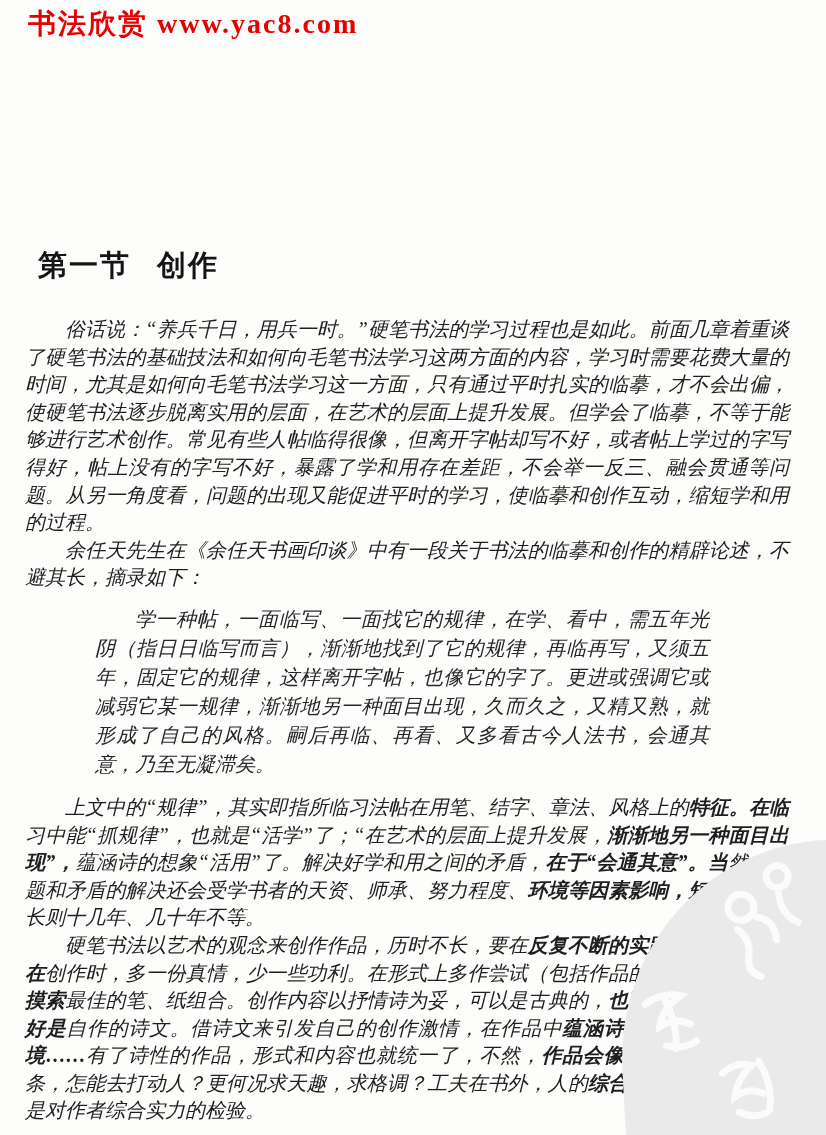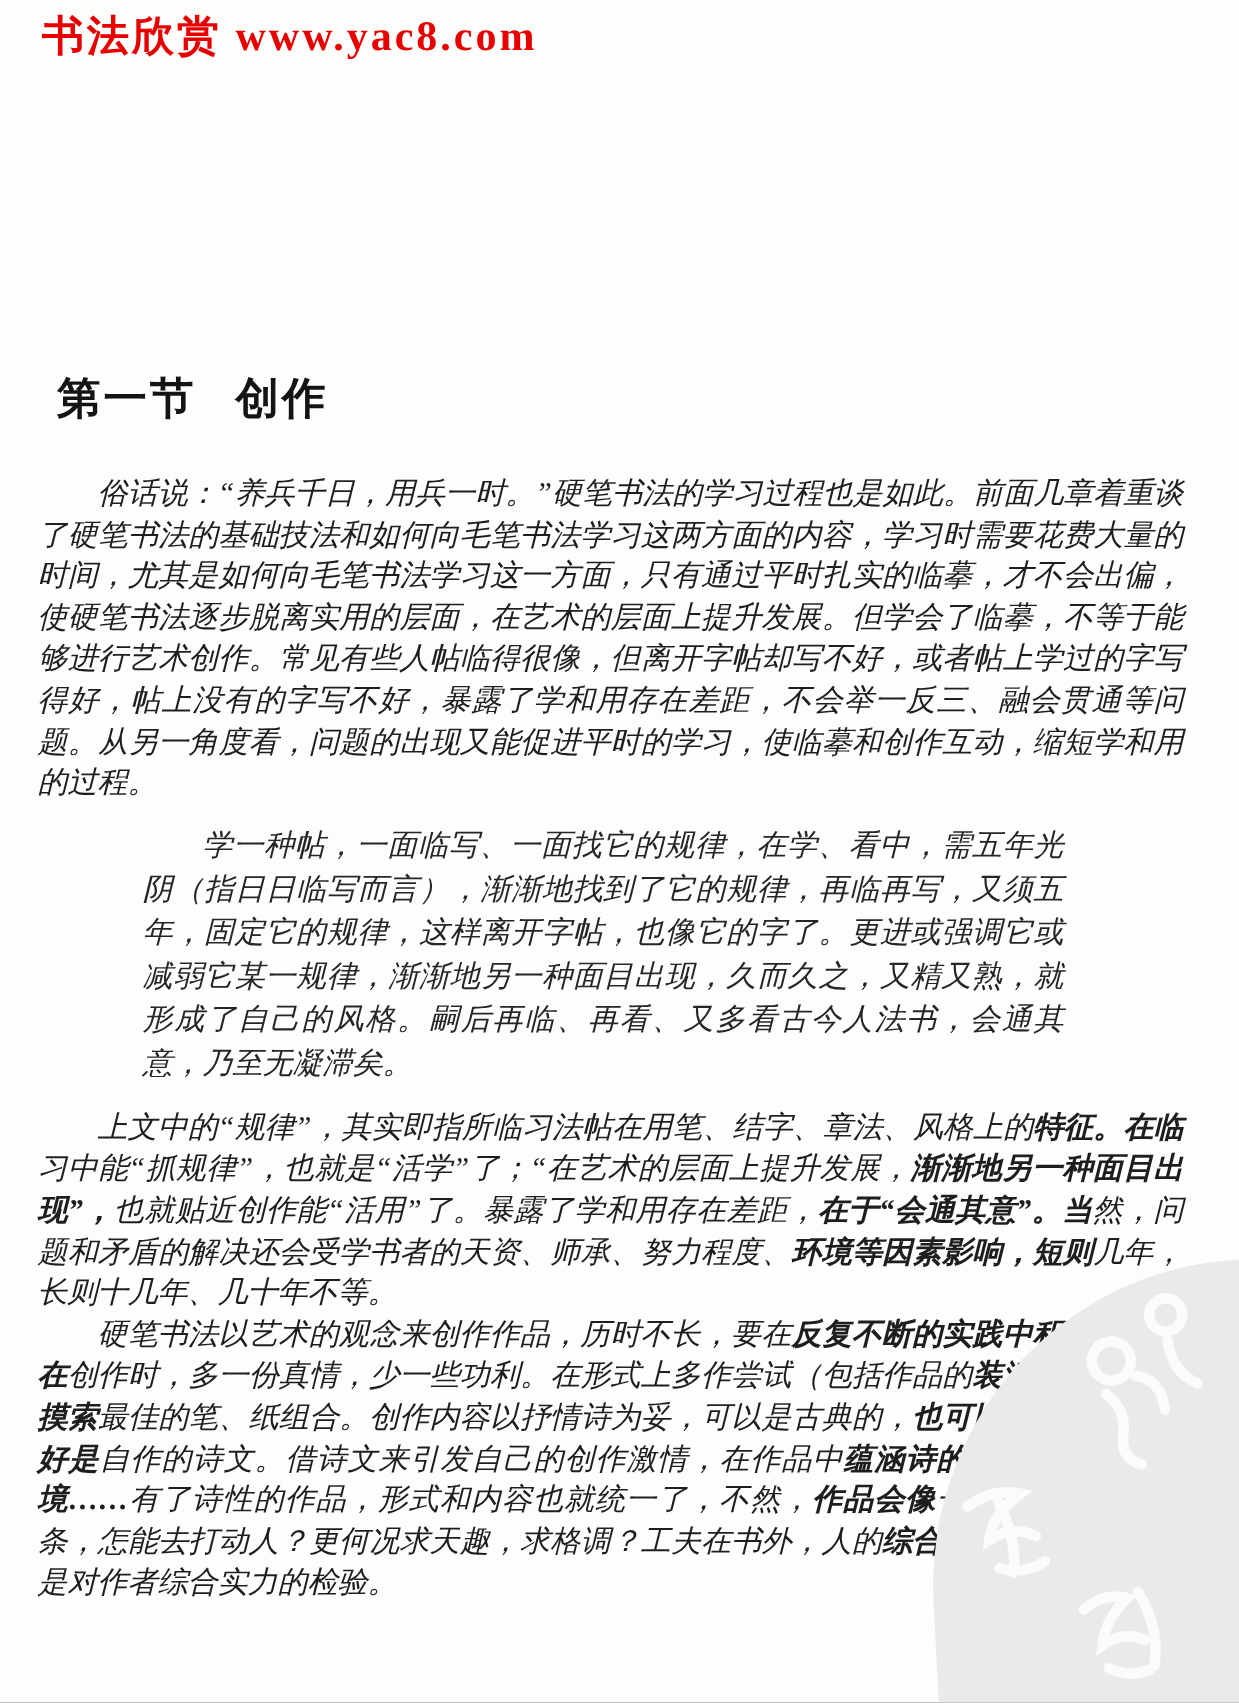--- a/index.html
+++ b/index.html
@@ -62,22 +62,23 @@
 
   <div class="watermark">书法欣赏 www.yac8.com</div>
 
 
   <div class="section">
     <span>第一节</span><span class="section-name">创作</span>
   </div>
 
   <div class="body-text">
     <p>俗话说：“养兵千日，用兵一时。”硬笔书法的学习过程也是如此。前面几章着重谈了硬笔书法的基础技法和如何向毛笔书法学习这两方面的内容，学习时需要花费大量的时间，尤其是如何向毛笔书法学习这一方面，只有通过平时扎实的临摹，才不会出偏，使硬笔书法逐步脱离实用的层面，在艺术的层面上提升发展。但学会了临摹，不等于能够进行艺术创作。常见有些人帖临得很像，但离开字帖却写不好，或者帖上学过的字写得好，帖上没有的字写不好，暴露了学和用存在差距，不会举一反三、融会贯通等问题。从另一角度看，问题的出现又能促进平时的学习，使临摹和创作互动，缩短学和用的过程。</p>
+    <p>余任天先生在《余任天书画印谈》中有一段关于书法的临摹和创作的精辟论述，不避其长，摘录如下：</p>
     <div class="quote-block">学一种帖，一面临写、一面找它的规律，在学、看中，需五年光阴（指日日临写而言），渐渐地找到了它的规律，再临再写，又须五年，固定它的规律，这样离开字帖，也像它的字了。更进或强调它或减弱它某一规律，渐渐地另一种面目出现，久而久之，又精又熟，就形成了自己的风格。嗣后再临、再看、又多看古今人法书，会通其意，乃至无凝滞矣。</div>
-    <p><span>上文中的“规律”，其实即指所临习法帖在用笔、结字、章法、风格上的</span><span class="b">特征。在临</span><span>习中能“抓规律”，也就是“活学”了；“在艺术的层面上提升发展，</span><span class="b">渐渐地另一种面目出现”，</span><span>也就贴近创作能“活用”了。暴露了学和用存在差距，</span><span class="b">在于“会通其意”。当</span><span>然，问题和矛盾的解决还会受学书者的天资、师承、努力程度、</span><span class="b">环境等因素影响，短则</span><span>几年，长则十几年、几十年不等。</span></p>
+    <p><span>上文中的“规律”，其实即指所临习法帖在用笔、结字、章法、风格上的</span><span class="b">特征。在临</span><span>习中能“抓规律”，也就是“活学”了；“在艺术的层面上提升发展，</span><span class="b">渐渐地另一种面目出现”，</span><span>蕴涵诗的想象“活用”了。解决好学和用之间的矛盾，</span><span class="b">在于“会通其意”。当</span><span>然，问题和矛盾的解决还会受学书者的天资、师承、努力程度、</span><span class="b">环境等因素影响，短则</span><span>几年，长则十几年、几十年不等。</span></p>
     <p><span>硬笔书法以艺术的观念来创作作品，历时不长，要在</span><span class="b">反复不断的实践中积累经验。在</span><span>创作时，多一份真情，少一些功利。在形式上多作尝试（包括作品的</span><span class="b">装潢和制作），摸索</span><span>最佳的笔、纸组合。创作内容以抒情诗为妥，可以是古典的，</span><span class="b">也可以是现代的，最好是</span><span>自作的诗文。借诗文来引发自己的创作激情，在作品中</span><span class="b">蕴涵诗的想象、跳跃、意境……</span><span>有了诗性的作品，形式和内容也就统一了，不然，</span><span class="b">作品会像</span><span>一堆没有灵魂的线条，怎能去打动人？更何况求天趣，求格调？工夫在书外，人的</span><span class="b">综合修养很重要。</span><span>创作是对作者综合实力的检验。</span></p>
   </div>
 
   <div class="smudge"></div>
 
   <div class="artifact-blob"></div>
   <svg class="artifact-svg" viewBox="0 0 210 290" fill="none" stroke="#fbfbfb" stroke-width="7" stroke-linecap="round">
     <g transform="rotate(-18 140 70)">
       <circle cx="128" cy="58" r="13"></circle>
       <path d="M118 78 q10 14 2 30 q-6 14 6 22"></path>

